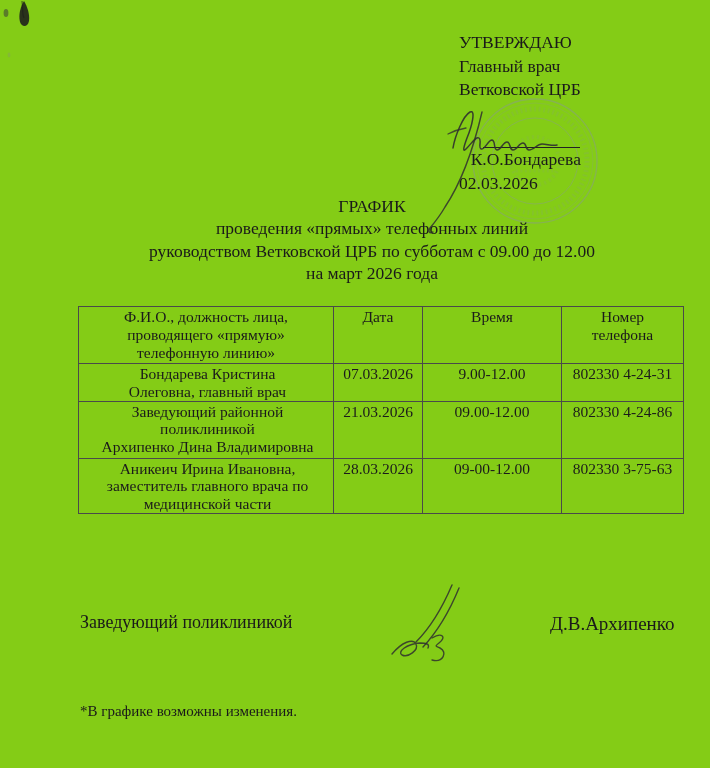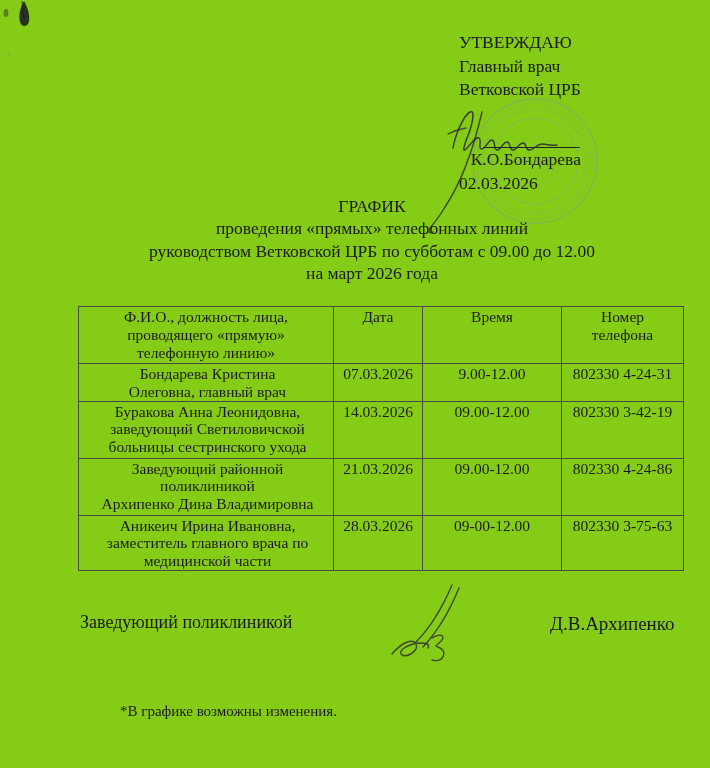--- a/index.html
+++ b/index.html
@@ -31,21 +31,21 @@
   }
   .schedule-table th,.schedule-table td{
     border:1px solid #4a4a4a;vertical-align:top;font-weight:normal;padding:1px 3px 0 3px;
   }
   .schedule-table th{text-align:center;white-space:pre-line;}
   .schedule-table td.c1{text-align:center;white-space:pre-line;padding-left:6px;}
   .schedule-table td.cc{text-align:center;}
   
   .signoff-position{position:absolute;left:80px;top:612px;font-size:18px;z-index:2;}
   .signoff-name{position:absolute;left:550px;top:613px;font-size:19px;z-index:2;}
-  .footnote{position:absolute;left:80px;top:703px;font-size:15px;z-index:2;margin-left:40px;}
+  .footnote{position:absolute;left:80px;top:703px;font-size:15px;z-index:2;}
 </style>
 </head>
 <body>
 
 <div class="page">
 
   <svg class="ink" width="44" height="62" viewBox="0 0 44 62">
     <path d="M24 1 C27 6 30 14 29 21 C28 27 22 28 20 22 C18 14 21 6 24 1 Z" fill="#1d1d1d" opacity="0.88"></path>
     <path d="M22 1 C23 9 22 14 24 18" stroke="#1d1d1d" stroke-width="1.2" fill="none" opacity="0.6"></path>
     <ellipse cx="6" cy="13" rx="2.4" ry="4" fill="#3a3a3a" opacity="0.55"></ellipse>
@@ -106,28 +106,20 @@
 телефона</th>
       </tr>
       <tr style="height:36px">
         <td class="c1">Бондарева Кристина
 Олеговна, главный врач</td>
         <td class="cc">07.03.2026</td>
         <td class="cc">9.00-12.00</td>
         <td class="cc">802330 4-24-31</td>
       </tr>
       <tr style="height:57px">
-        <td class="c1">Буракова Анна Леонидовна,
-заведующий Светиловичской
-больницы сестринского ухода</td>
-        <td class="cc">14.03.2026</td>
-        <td class="cc">09.00-12.00</td>
-        <td class="cc">802330 3-42-19</td>
-      </tr>
-      <tr style="height:57px">
         <td class="c1">Заведующий районной
 поликлиникой
 Архипенко Дина Владимировна</td>
         <td class="cc">21.03.2026</td>
         <td class="cc">09.00-12.00</td>
         <td class="cc">802330 4-24-86</td>
       </tr>
       <tr style="height:55px">
         <td class="c1">Аникеич Ирина Ивановна,
 заместитель главного врача по

